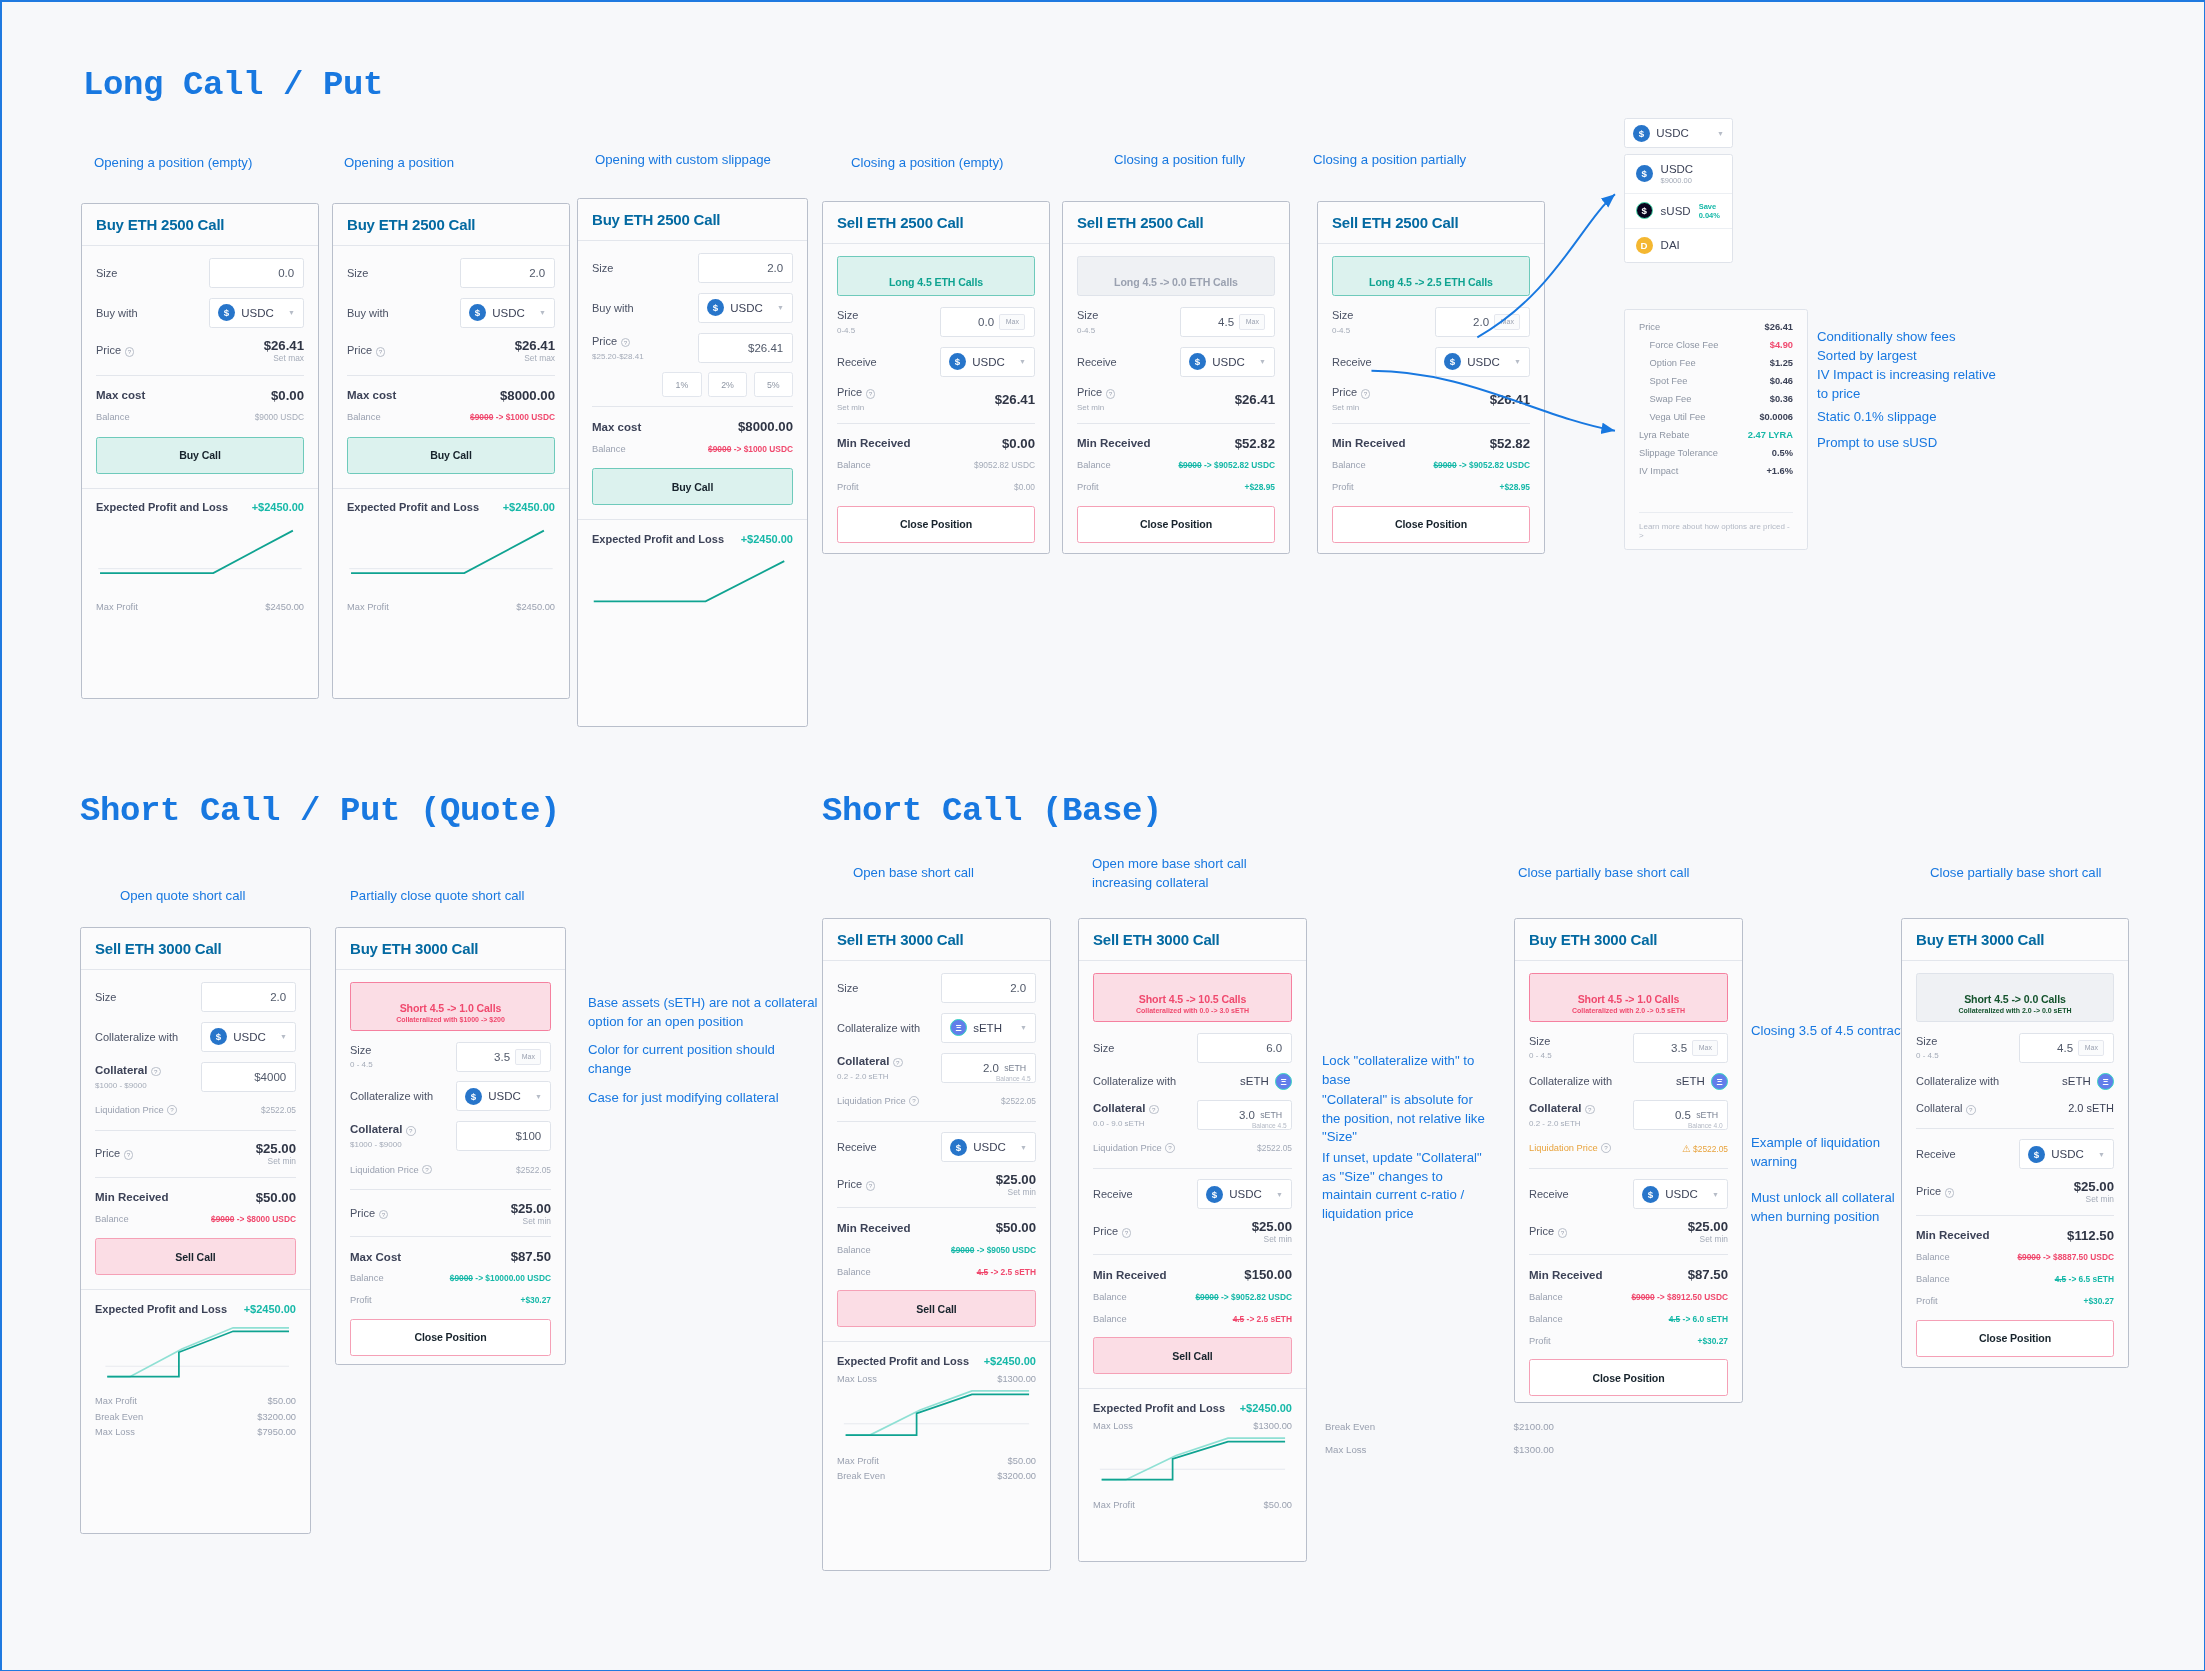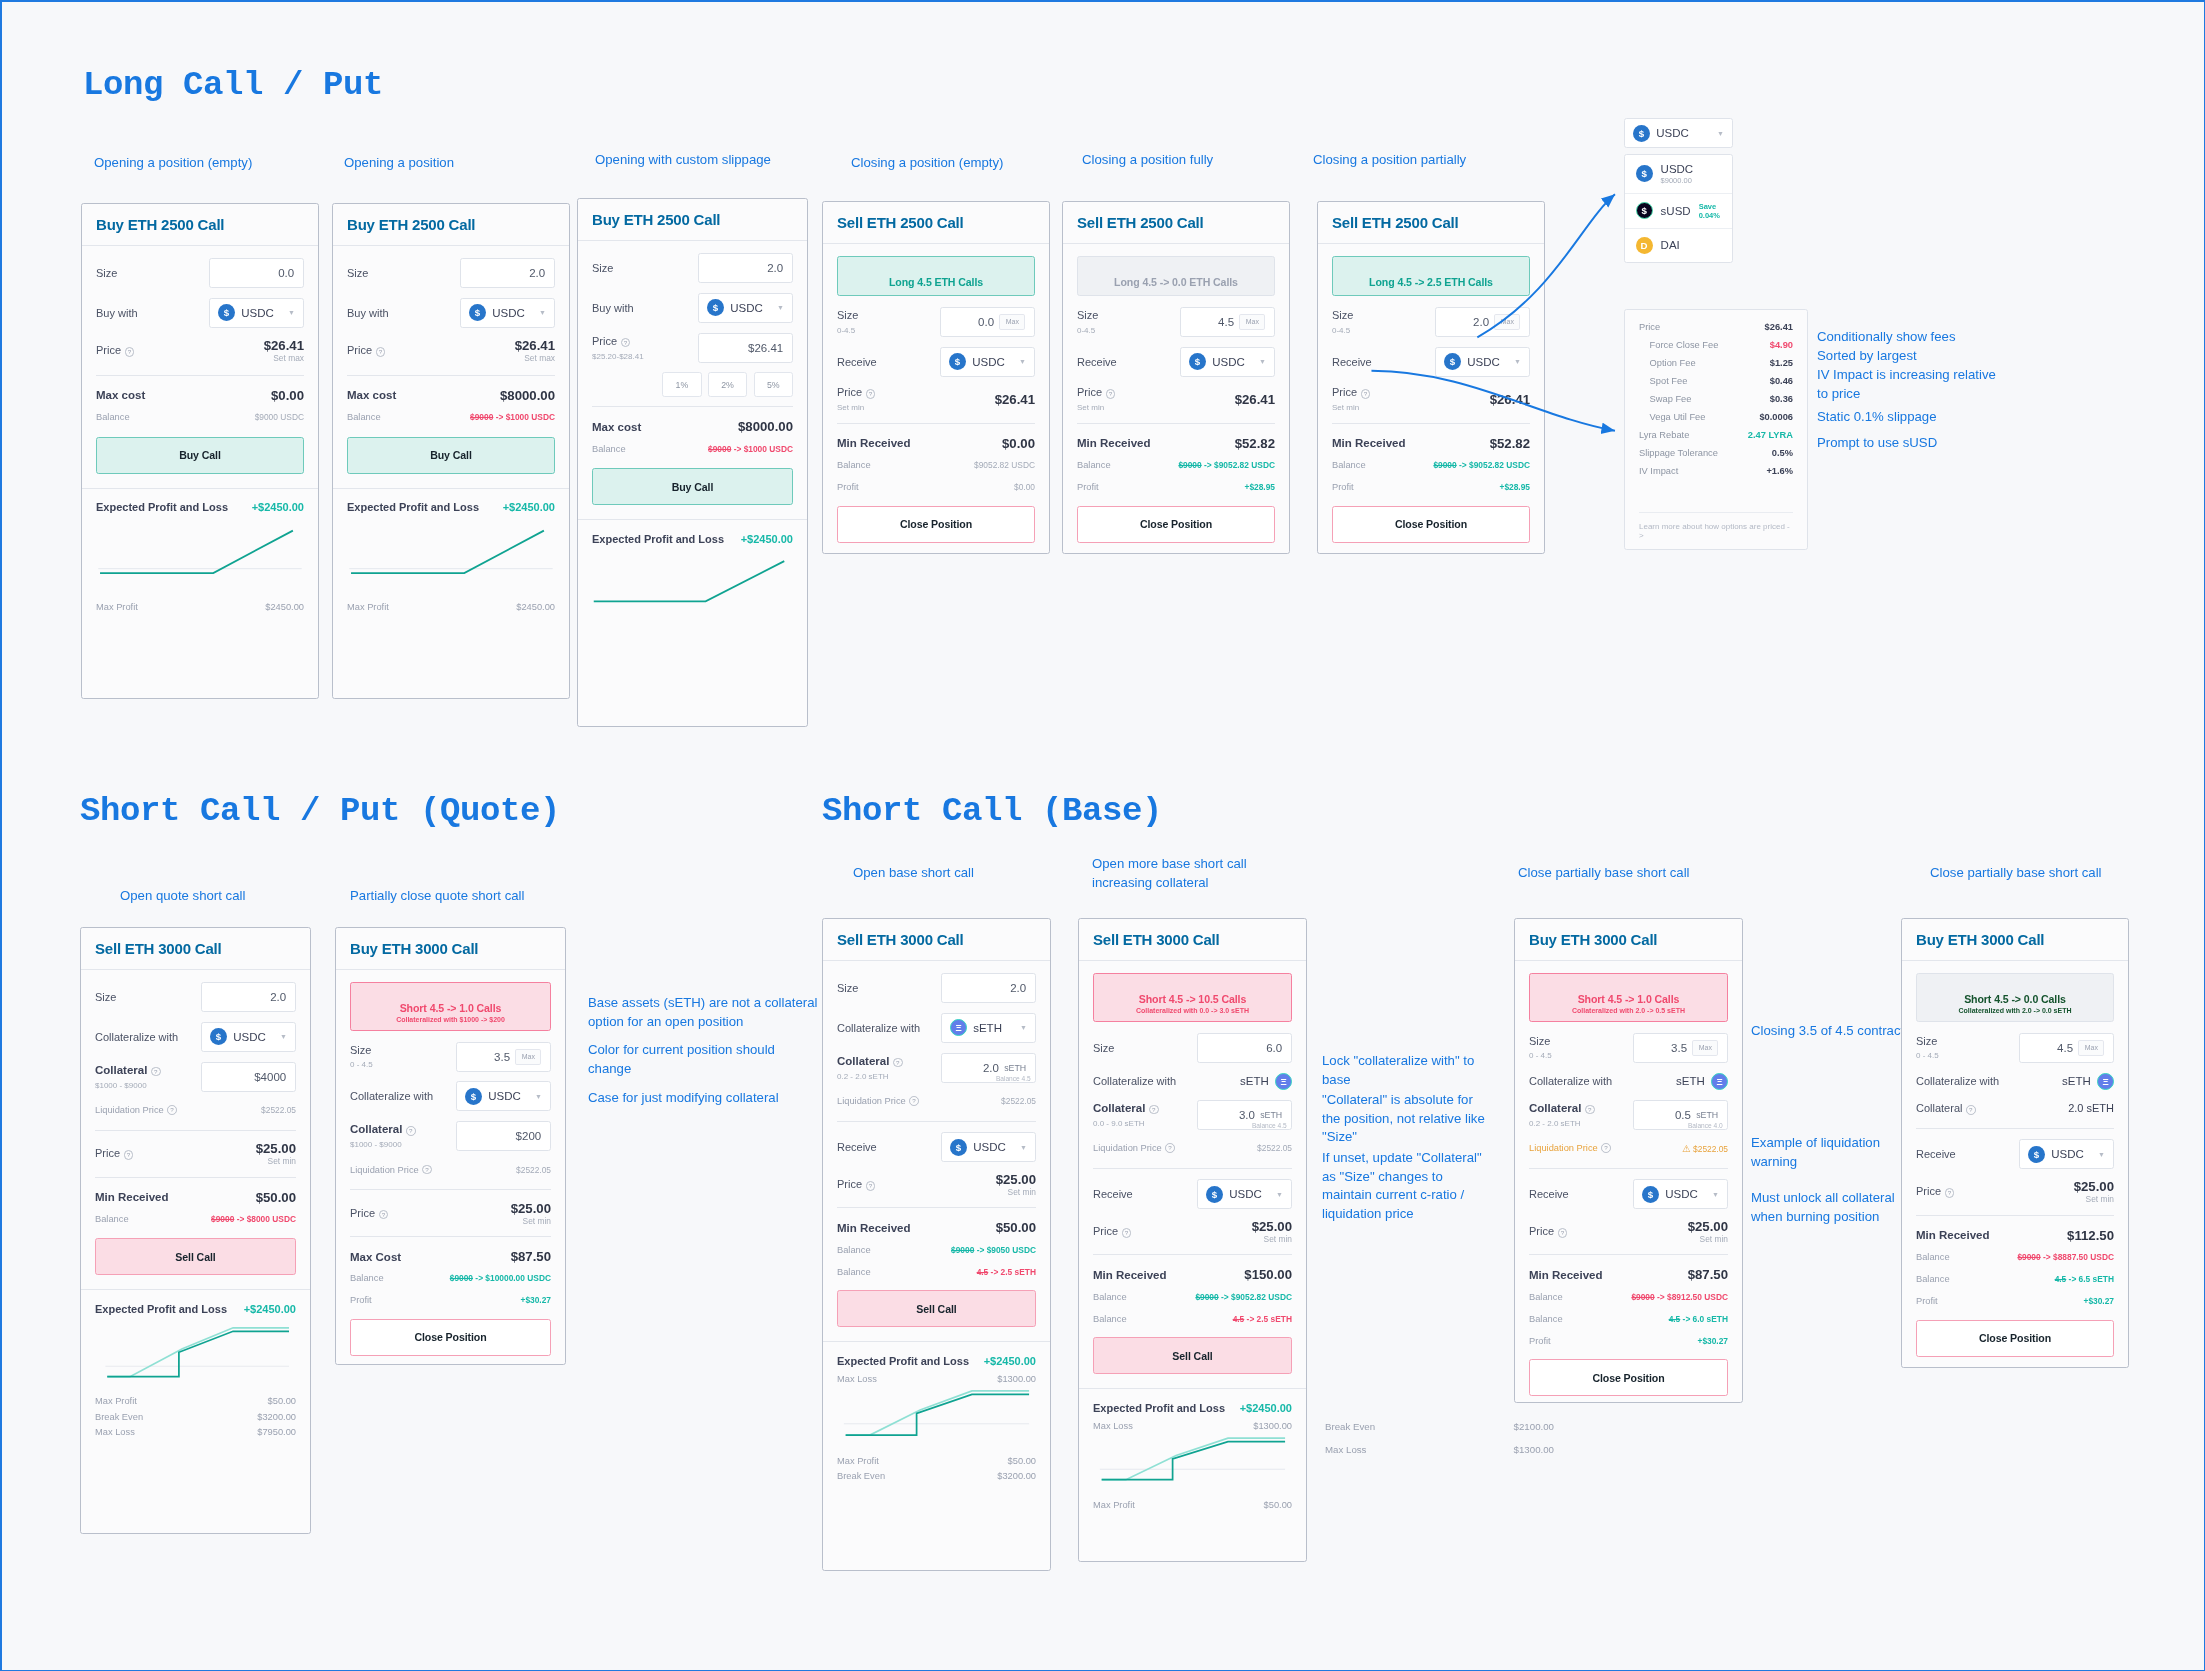--- a/index.html
+++ b/index.html
@@ -305,21 +305,21 @@
 <div id="canvas">
 
   <div class="section-title" style="left:81px; top:64px;">Long Call / Put</div>
   <div class="section-title" style="left:78px; top:790px;">Short Call / Put  (Quote)</div>
   <div class="section-title" style="left:820px; top:790px;">Short Call (Base)</div>
 
   <div class="col-label" style="left:92px; top:152px;">Opening a position (empty)</div>
   <div class="col-label" style="left:342px; top:152px;">Opening a position</div>
   <div class="col-label" style="left:593px; top:149px;">Opening with custom slippage</div>
   <div class="col-label" style="left:849px; top:152px;">Closing a position (empty)</div>
-  <div class="col-label" style="left:1080px; top:149px;">Closing a position fully</div>
+  <div class="col-label" style="left:1112px; top:149px;">Closing a position fully</div>
   <div class="col-label" style="left:1311px; top:149px;">Closing a position partially</div>
 
   <div class="col-label" style="left:118px; top:885px;">Open quote short call</div>
   <div class="col-label" style="left:348px; top:885px;">Partially close quote short call</div>
   <div class="col-label" style="left:851px; top:862px;">Open base short call</div>
   <div class="col-label" style="left:1090px; top:853px;">Open more base short call
 increasing collateral</div>
   <div class="col-label" style="left:1516px; top:862px;">Close partially base short call</div>
   <div class="col-label" style="left:1928px; top:862px;">Close partially base short call</div>
 
@@ -853,21 +853,21 @@
         </div>
       </div>
       <div class="row">
         <span class="lbl" style="flex-direction:column; align-items:flex-start;">
           <span style="display:flex; gap:3.5px; align-items:baseline;">
             <span class="lbl-strong">Collateral</span>
             <span class="q-icon">?</span>
           </span>
           <span class="sub">$1000 - $9000</span>
         </span>
-        <div class="input">$200</div>
+        <div class="input">$100</div>
       </div>
       <div class="row">
         <span class="lbl-muted" style="display:flex; gap:3.5px; align-items:center;">
           <span>Liquidation Price</span>
           <span class="q-icon">?</span>
         </span>
         <span class="val-sm">$2522.05</span>
       </div>
       <div class="card-sep" style="margin:10.6px 0 10.6px;"></div>
       <div class="row">

